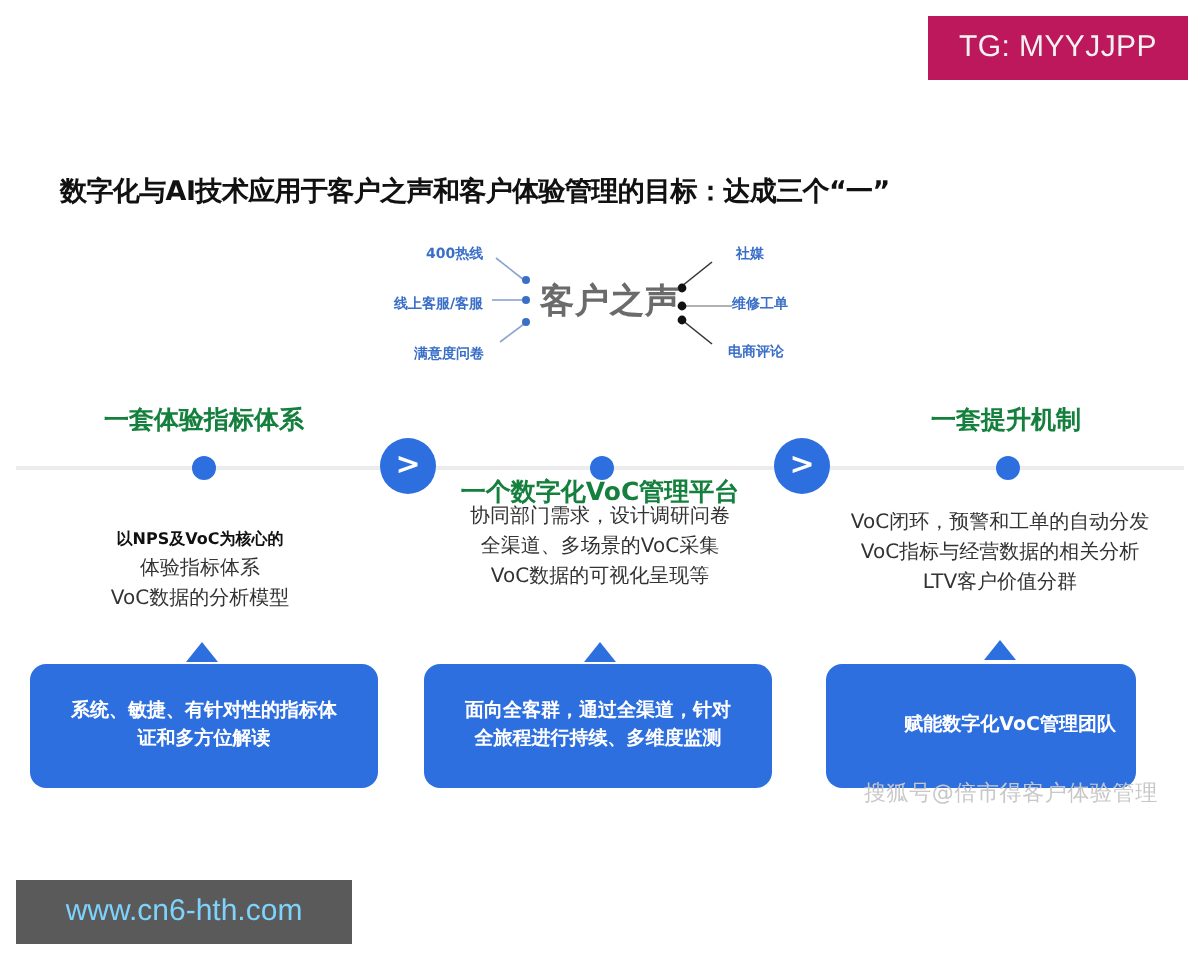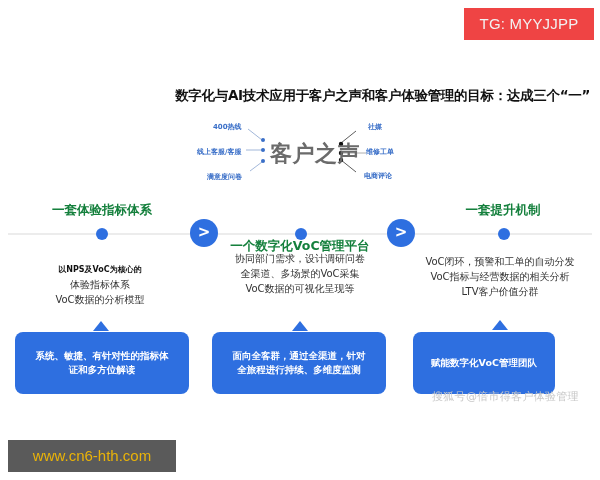--- a/index.html
+++ b/index.html
@@ -1,31 +1,31 @@
 <!DOCTYPE html>
 <html><head>
 <meta charset="utf-8">
 <style>
   * { box-sizing: border-box; margin: 0; padding: 0; }
   html, body { width: 600px; height: 480px; background: #ffffff; overflow: hidden; }
   body { position: relative; font-family: "DejaVu Sans", "Liberation Sans", sans-serif; color: #222; }
 
   .tg-badge {
     position: absolute; left: 464px; top: 8px; width: 130px; height: 32px;
-    background: #ef4444; color: #f2f2f2; font-family: "Liberation Sans", sans-serif;
+    background: #be185d; color: #f2f2f2; font-family: "Liberation Sans", sans-serif;
     font-size: 15px; line-height: 32px; text-align: center; letter-spacing: 0.2px;
   }
   .main-title {
     position: absolute; left: 30px; top: 87px; width: 560px;
-    font-size: 13.5px; font-weight: bold; color: #111; white-space: nowrap; letter-spacing: -0.3px; text-align: right;
+    font-size: 13.5px; font-weight: bold; color: #111; white-space: nowrap; letter-spacing: -0.3px;
   }
 
   
   .voc-center {
-    position: absolute; left: 270px; top: 139px; font-size: 22px; font-weight: bold; color: #6b6b6b;
+    position: absolute; left: 270px; top: 139px; font-size: 17px; font-weight: bold; color: #6b6b6b;
     letter-spacing: 0.5px;
   }
   .voc-label {
     position: absolute; font-size: 7px; font-weight: bold; color: #3a6fc8; white-space: nowrap;
   }
   .connector-svg { position: absolute; left: 0; top: 0; width: 600px; height: 480px; pointer-events: none; }
 
   
   .timeline-line { position: absolute; left: 8px; top: 233px; width: 584px; height: 2px; background: #ececec; }
   .stage-title {
@@ -55,21 +55,21 @@
     display: flex; align-items: center; justify-content: center; padding: 0 10px;
   }
   .card span { display: block; }
 
   .watermark-sohu {
     position: absolute; left: 432px; top: 389px; font-size: 11px; color: #c8c8c8; white-space: nowrap;
     letter-spacing: 0.3px;
   }
   .url-badge {
     position: absolute; left: 8px; top: 440px; width: 168px; height: 32px; background: #5a5a5a;
-    color: #eab308; font-family: "Liberation Sans", sans-serif; font-size: 15px; line-height: 32px; text-align: center;
+    color: #7dd3fc; font-family: "Liberation Sans", sans-serif; font-size: 15px; line-height: 32px; text-align: center;
   }
 </style>
 </head>
 <body>
 
 <div class="tg-badge">TG: MYYJJPP</div>
 
 <div class="main-title">数字化与AI技术应用于客户之声和客户体验管理的目标：达成三个“一”</div>
 
 <svg class="connector-svg" viewBox="0 0 600 480">
@@ -138,21 +138,21 @@
     <span>系统、敏捷、有针对性的指标体</span>
     <span>证和多方位解读</span>
   </div>
 </div>
 <div class="card" style="left:212px; width:174px;justify-content:center;">
   <div>
     <span>面向全客群，通过全渠道，针对</span>
     <span>全旅程进行持续、多维度监测</span>
   </div>
 </div>
-<div class="card" style="left:413px; width:142px;">
+<div class="card" style="left:413px; width:155px;justify-content:flex-end;">
   <div>
     <span>赋能数字化VoC管理团队</span>
   </div>
 </div>
 
 <div class="watermark-sohu">搜狐号@倍市得客户体验管理</div>
 
 <div class="url-badge">www.cn6-hth.com</div>
 
 </body></html>

